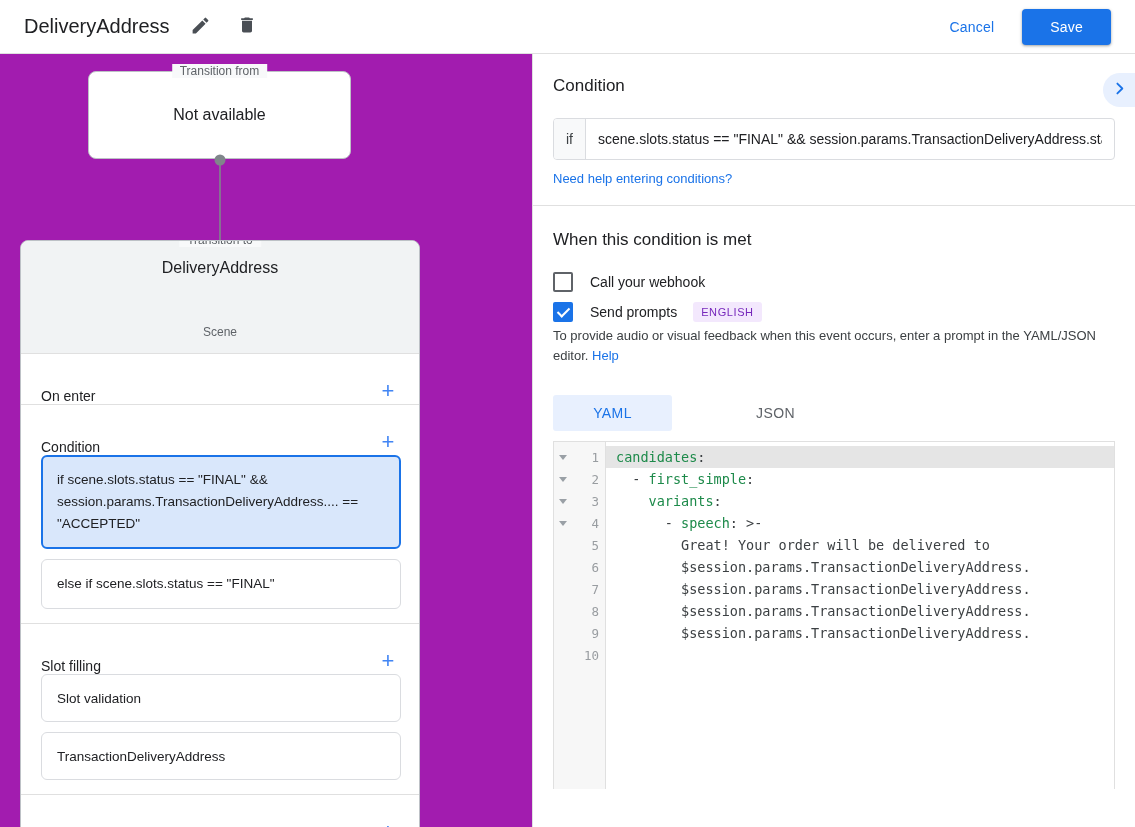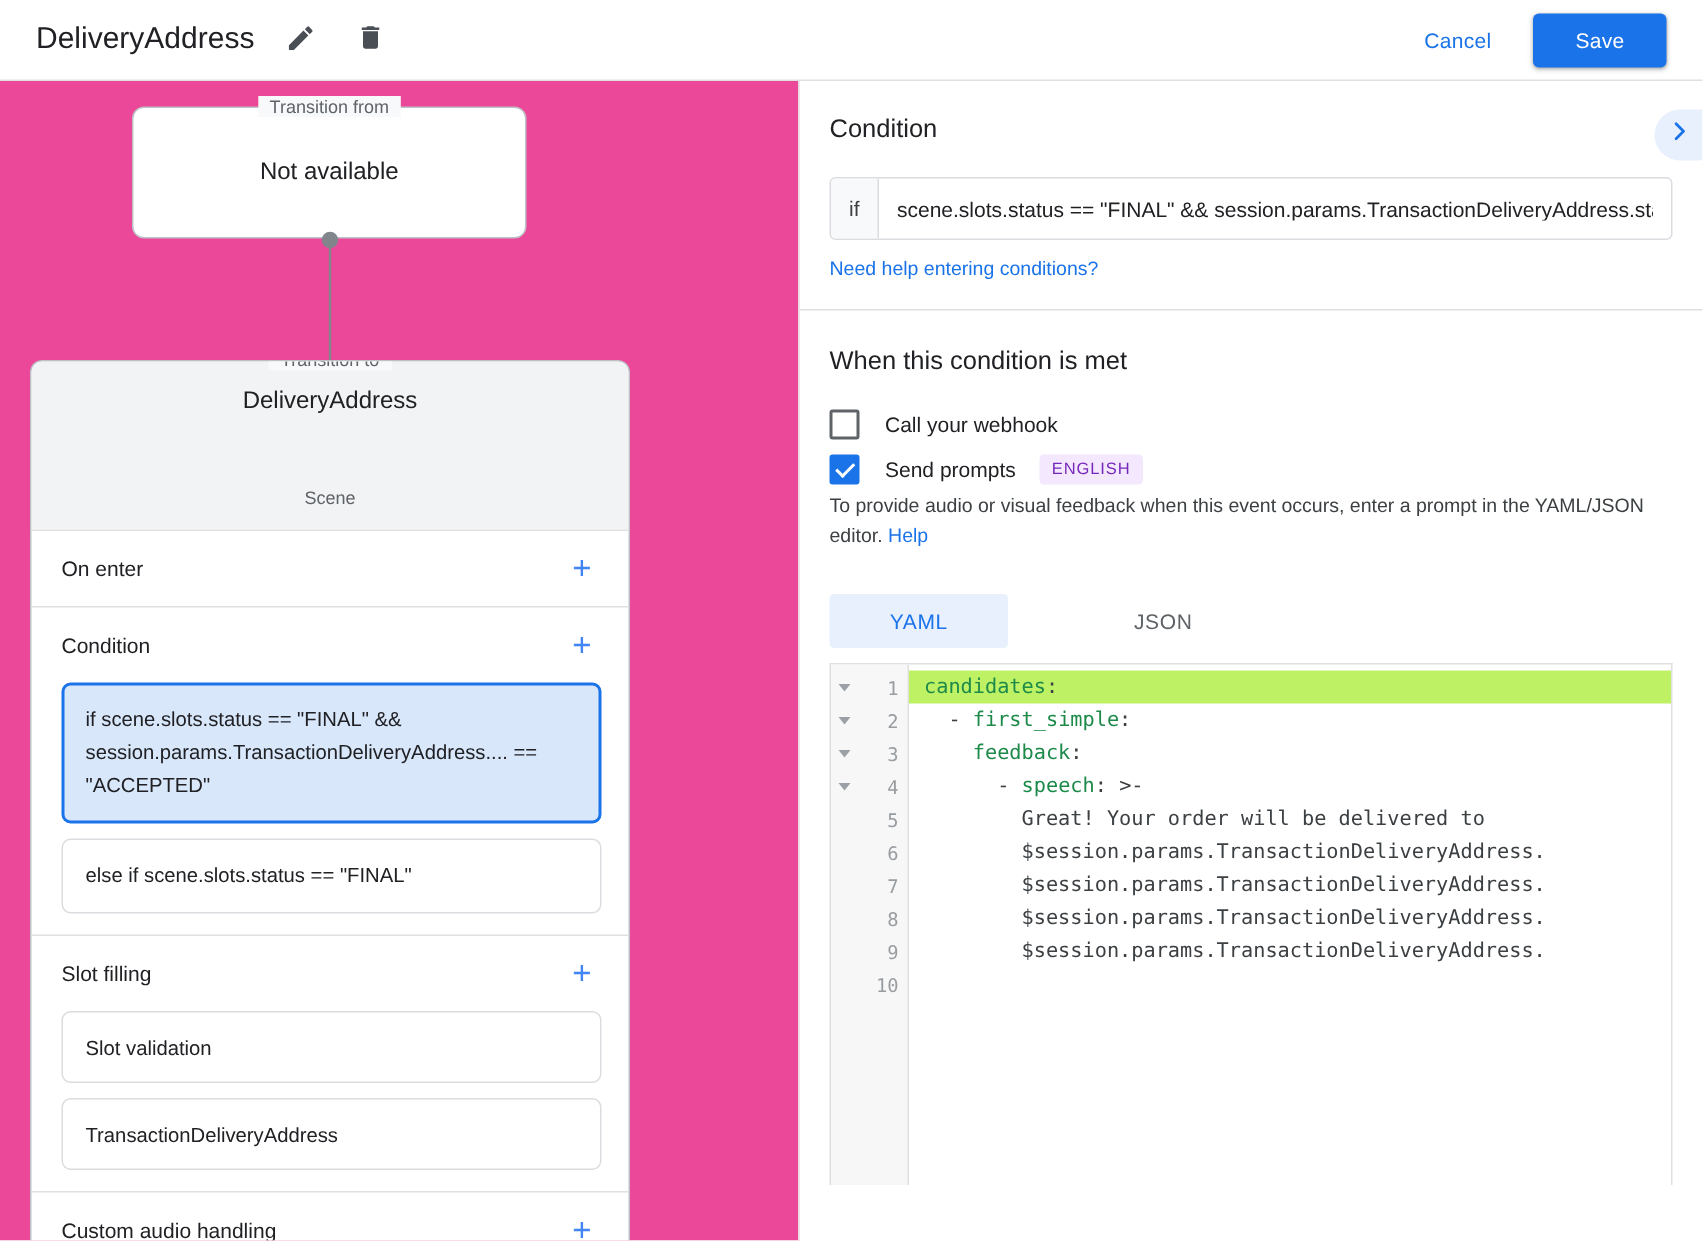--- a/index.html
+++ b/index.html
@@ -72,21 +72,21 @@
   
   .body-split {
     display: flex;
     height: 773px;
     width: 1135px;
   }
 
   
   .left-panel {
     width: 533px;
-    background: #ec4899;
+    background: #a21caf;
     border-right: 1px solid #e0e0e0;
     position: relative;
     overflow: hidden;
   }
 
   
   .flow-box {
     position: absolute;
     border: 1px solid #bdc1c6;
     border-radius: 8px;
@@ -144,21 +144,21 @@
     font-size: 12px;
     color: #5f6368;
     margin-top: 48px;
   }
   .section {
     border-bottom: 1px solid #e0e0e0;
   }
   .section:last-child { border-bottom: none; }
   .section-header {
     display: flex;
-    align-items: center;
+    align-items: flex-end;
     padding: 0 18px 0 20px;
     height: 50px;
     cursor: pointer;
   }
   .section-title {
     font-size: 14px;
     color: #202124;
     flex: 1;
   }
   .plus-btn {
@@ -390,21 +390,21 @@
   }
   .code-row {
     height: 22px;
     line-height: 22px;
     font-family: "DejaVu Sans Mono", monospace;
     font-size: 13.5px;
     white-space: pre;
     color: #3c4043;
     padding-left: 10px;
   }
-  .code-row.hl { background: #bef264; }
+  .code-row.hl { background: #e5e5e5; }
   .k-key { color: #1d8a4a; }
   .k-punct { color: #3c4043; }
   .k-plain { color: #3c4043; }
 </style>
 </head>
 <body>
 
 <div class="topbar">
   <span class="topbar-title">DeliveryAddress</span>
 
@@ -571,21 +571,21 @@
             <div class="gutter-row">
               <span>9</span>
             </div>
             <div class="gutter-row">
               <span>10</span>
             </div>
           </div>
         <div class="code-area" id="code-area">
             <div class="code-row hl"><span class="k-plain"></span><span class="k-key">candidates</span><span class="k-punct">:</span></div>
             <div class="code-row"><span class="k-plain">  </span><span class="k-punct">- </span><span class="k-key">first_simple</span><span class="k-punct">:</span></div>
-            <div class="code-row"><span class="k-plain">    </span><span class="k-key">feedback</span><span class="k-punct">:</span></div>
+            <div class="code-row"><span class="k-plain">    </span><span class="k-key">variants</span><span class="k-punct">:</span></div>
             <div class="code-row"><span class="k-plain">      </span><span class="k-punct">- </span><span class="k-key">speech</span><span class="k-punct">: </span><span class="k-plain">&gt;-</span></div>
             <div class="code-row"><span class="k-plain">        </span><span class="k-plain">Great! Your order will be delivered to</span></div>
             <div class="code-row"><span class="k-plain">        </span><span class="k-plain">$session.params.TransactionDeliveryAddress.</span></div>
             <div class="code-row"><span class="k-plain">        </span><span class="k-plain">$session.params.TransactionDeliveryAddress.</span></div>
             <div class="code-row"><span class="k-plain">        </span><span class="k-plain">$session.params.TransactionDeliveryAddress.</span></div>
             <div class="code-row"><span class="k-plain">        </span><span class="k-plain">$session.params.TransactionDeliveryAddress.</span></div>
             <div class="code-row"><span class="k-plain"></span></div>
           </div>
       </div>
     </div>

